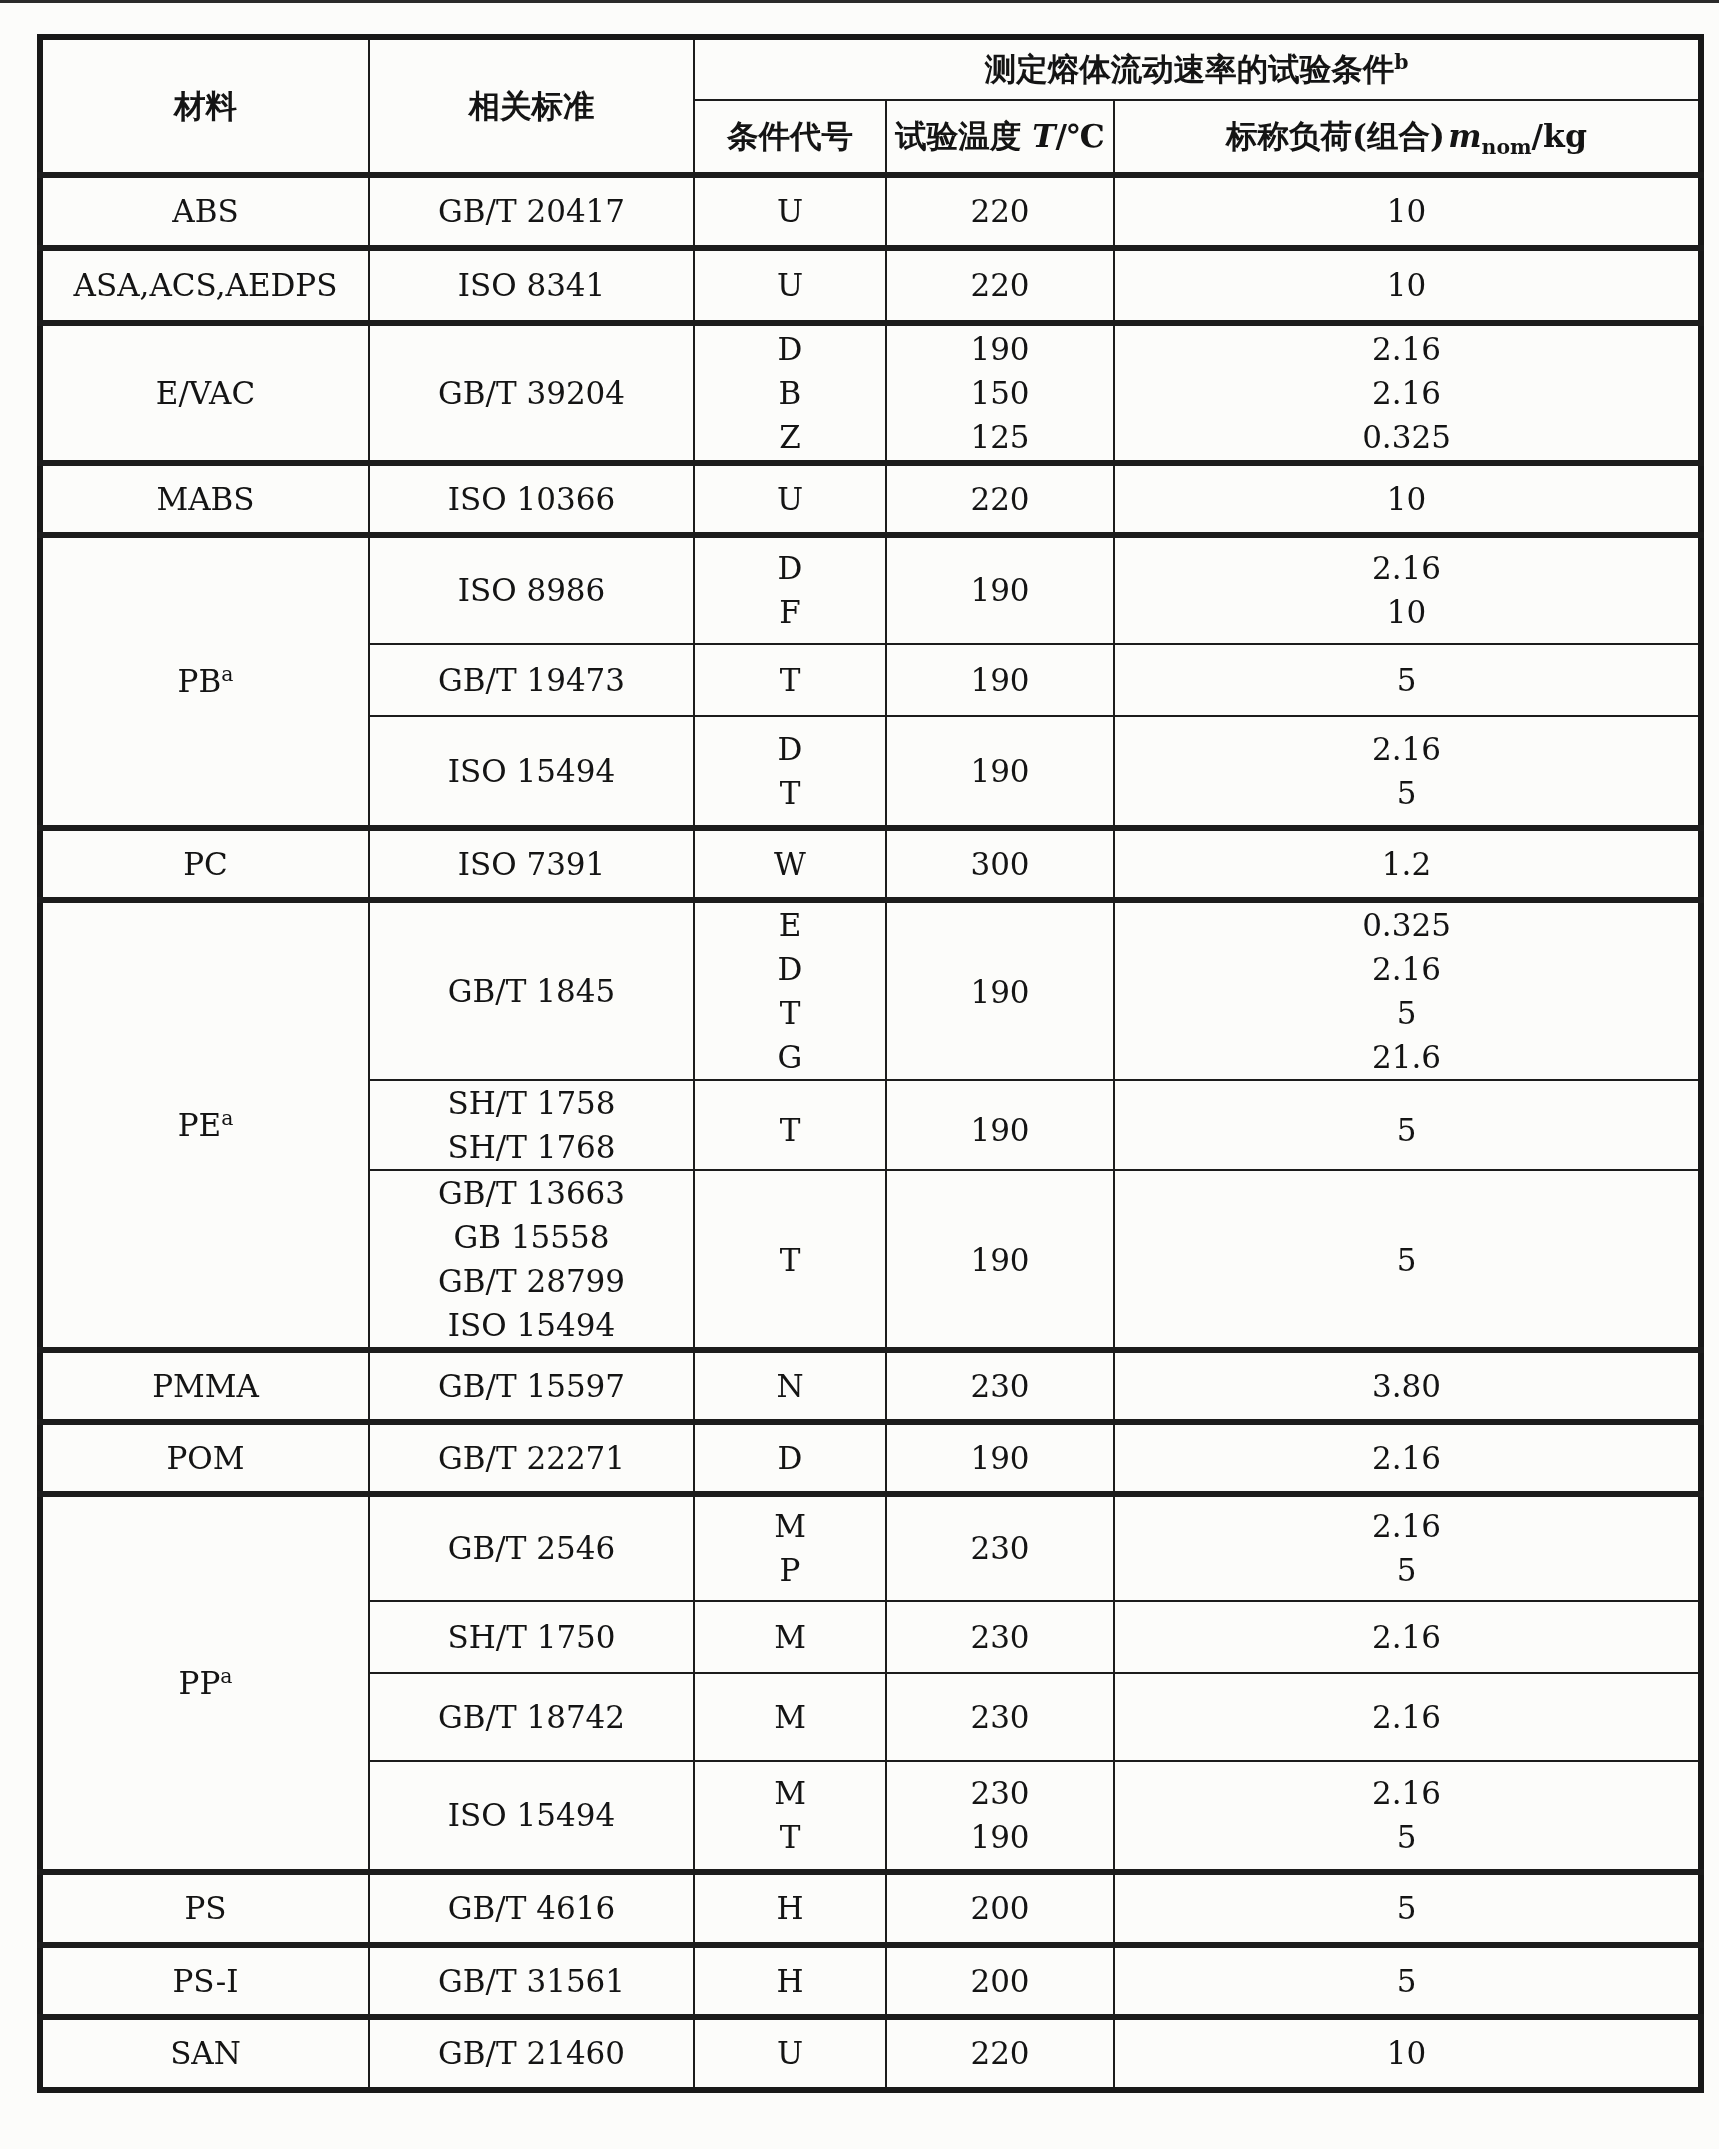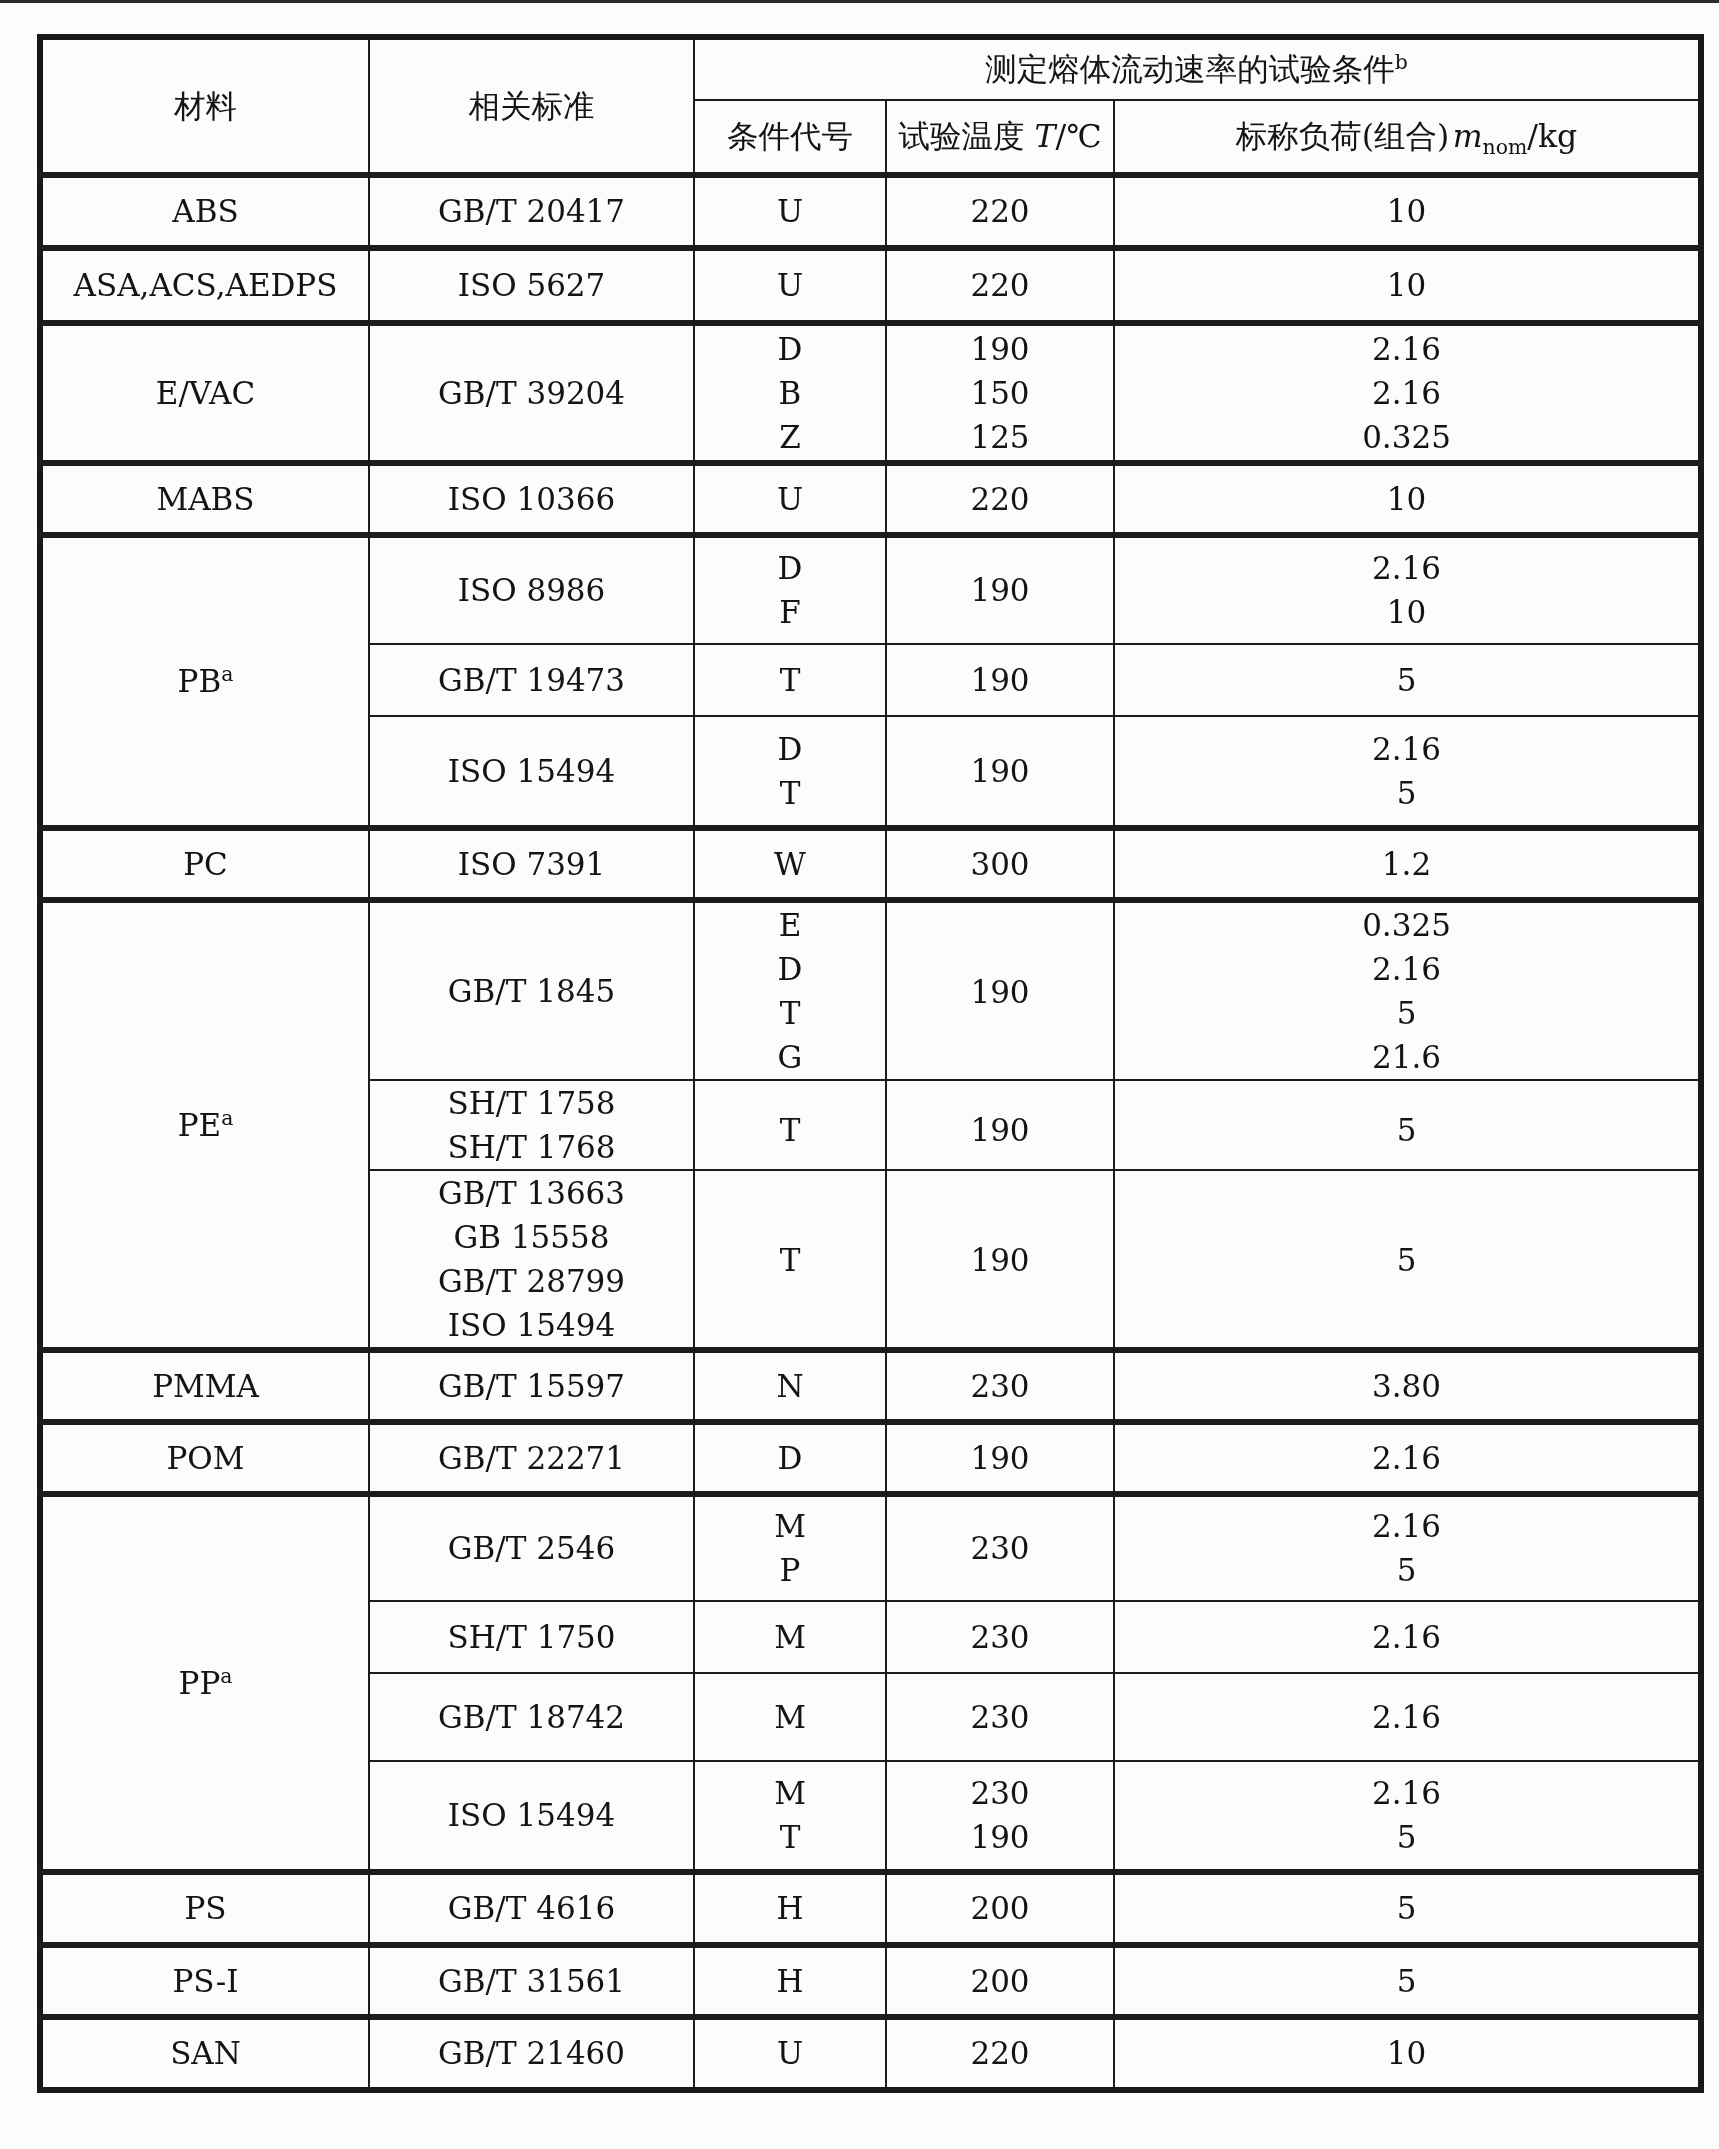--- a/index.html
+++ b/index.html
@@ -23,21 +23,21 @@
   }
   .tbl td,.tbl th{
     border:2.6px solid #1c1c1c;
     text-align:center;vertical-align:middle;
     padding:0;
     font-size:31px;font-weight:400;
     line-height:1.1;
     color:#141414;
     overflow:hidden;
   }
-  .tbl th.cn{font-weight:400;font-size:31.5px;}
+  .tbl th.cn{font-weight:700;font-size:31.5px;}
   .c-mat{width:329px;}
   .c-std{width:325px;}
   .c-code{width:192px;}
   .c-temp{width:228px;}
   .c-load{width:587px;margin-top:46px;}
   tr.gs td{border-top-width:6px;}
   tr.hsep th{border-bottom-width:6px;}
   .ln{
     height:44px;display:flex;align-items:center;justify-content:center;
   }
@@ -78,21 +78,21 @@
       <tr class="gs" style="height:73px">
         <td><span>ABS</span><sup class="msup"></sup></td>
         <td>GB/T 20417</td>
         <td>U</td>
         <td>220</td>
         <td>10</td>
       </tr>
 
       <tr class="gs" style="height:75px">
         <td><span>ASA,ACS,AEDPS</span><sup class="msup"></sup></td>
-        <td>ISO 5627</td>
+        <td>ISO 8341</td>
         <td>U</td>
         <td>220</td>
         <td>10</td>
       </tr>
 
       <tr class="gs" style="height:140px">
         <td><span>E/VAC</span><sup class="msup"></sup></td>
         <td>GB/T 39204</td>
         <td>
           <div class="ln">D</div>

